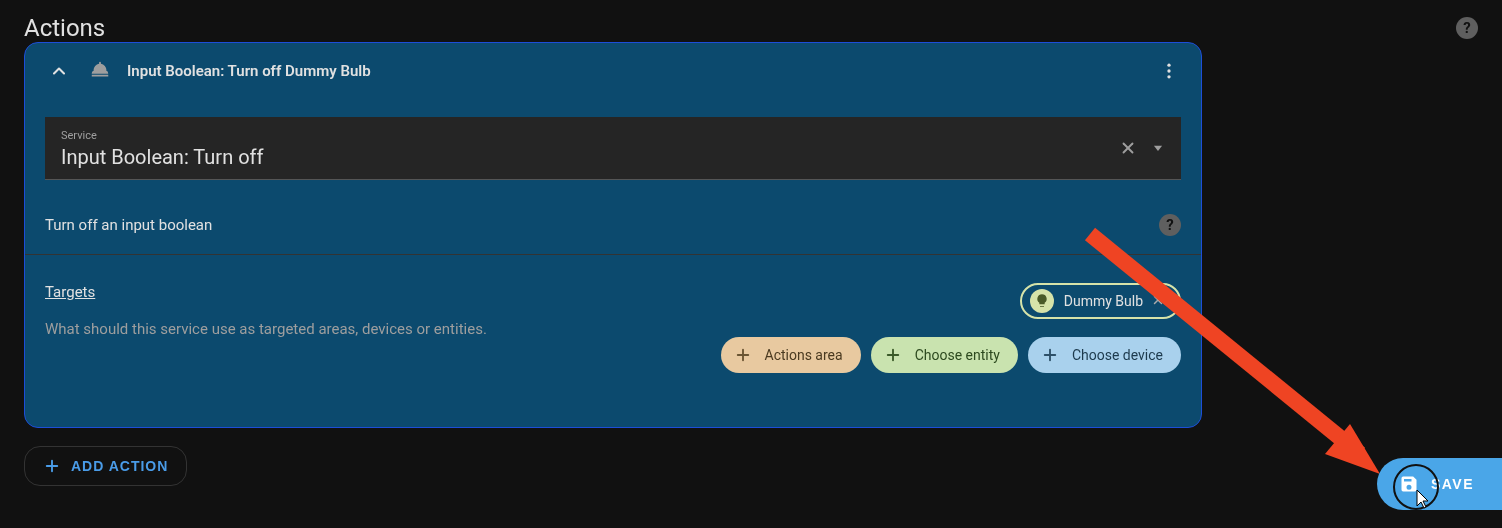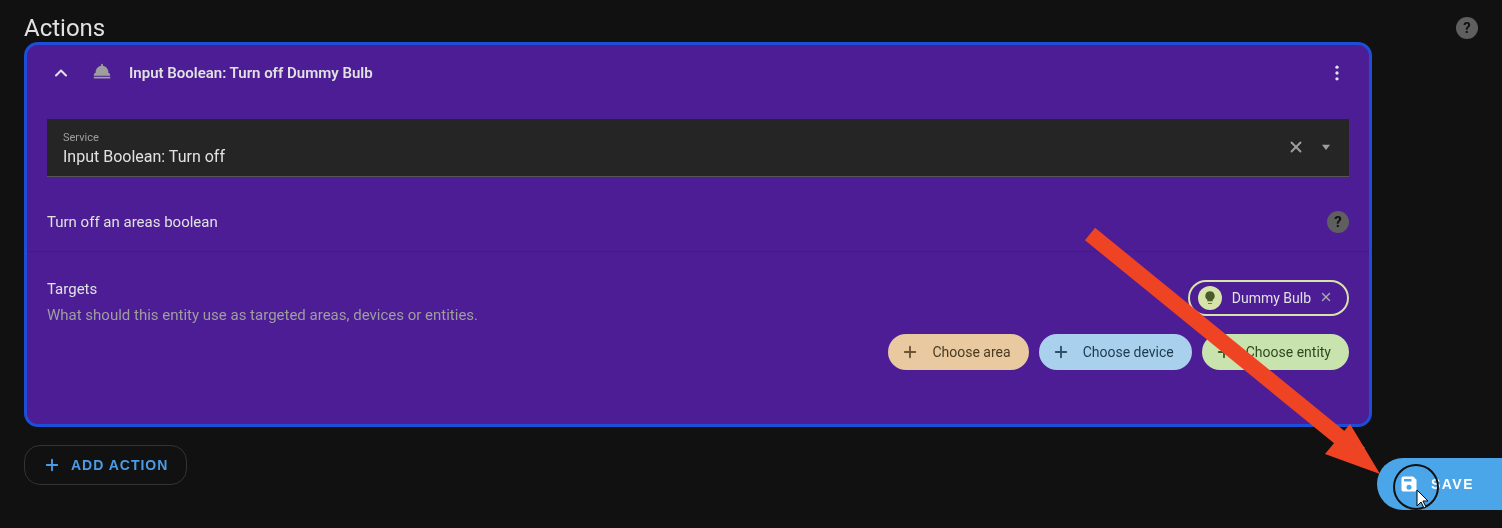--- a/index.html
+++ b/index.html
@@ -32,24 +32,24 @@
     border-radius: 50%;
     color: #111;
     font-weight: 700;
     font-size: 15px;
     display: inline-flex;
     align-items: center;
     justify-content: center;
     cursor: pointer;
   }
   .card {
-    border: 3px solid #1d4ed8;
+    border: 1px solid #1d4ed8;
     border-radius: 14px;
-    background: #4c1d95;
-    width: 1348px;
+    background: #0c4a6e;
+    width: 1178px;
     overflow: hidden;
   }
   .card-header {
     display: flex;
     align-items: center;
     padding: 14px 18px 20px 20px;
     justify-content: space-between;
   }
   .card-header-left {
     display: flex;
@@ -79,21 +79,21 @@
     display: flex;
     align-items: center;
     justify-content: space-between;
   }
   .service-text .label {
     font-size: 11px;
     color: #9e9e9e;
     margin-bottom: 3px;
   }
   .service-text .value {
-    font-size: 16px;
+    font-size: 20px;
     color: #e1e1e1;
   }
   .service-actions {
     display: flex;
     align-items: center;
     gap: 14px;
   }
   .x-icon, .dropdown-icon {
     color: #9e9e9e;
     cursor: pointer;
@@ -113,21 +113,22 @@
     display: flex;
     padding: 28px 20px 54px 20px;
     gap: 16px;
   }
   .targets-left {
     width: 595px;
   }
   .targets-title {
     font-size: 15px;
     color: #e1e1e1;
-    margin-bottom: 8px;
+    margin-bottom: 19px;
+    text-decoration: underline;
   }
   .targets-desc {
     font-size: 15px;
     color: #9e9e9e;
   }
   .targets-right {
     flex: 1;
     display: flex;
     flex-direction: column;
     gap: 18px;
@@ -278,28 +279,28 @@
         </span>
         <span class="dropdown-icon">
           <svg width="14" height="14" viewBox="0 0 24 24" fill="#9e9e9e">
               <polygon points="5,8 19,8 12,17"></polygon>
             </svg>
         </span>
       </div>
     </div>
 
     <div class="desc-row">
-      <span class="desc-text">Turn off an areas boolean</span>
+      <span class="desc-text">Turn off an input boolean</span>
       <span class="help-circle">?</span>
     </div>
 
     <div class="targets-row">
       <div class="targets-left">
         <div class="targets-title">Targets</div>
-        <div class="targets-desc">What should this entity use as targeted areas, devices or entities.</div>
+        <div class="targets-desc">What should this service use as targeted areas, devices or entities.</div>
       </div>
       <div class="targets-right">
         <div class="chip-row">
           <div class="chip chip-entity-selected">
             <span class="chip-icon">
               <svg width="16" height="16" viewBox="0 0 24 24" fill="#4a5a28">
                   <path d="M9 21h6v-1H9v1zm3-19a7 7 0 0 0-4 12.74V17h8v-2.26A7 7 0 0 0 12 2z"></path>
                 </svg>
             </span>
             <span class="chip-text">Dummy Bulb</span>
@@ -312,39 +313,39 @@
           </div>
         </div>
         <div class="chip-row">
           <div class="chip chip-area">
             <span class="chip-icon">
               <svg class="plus-svg" viewBox="0 0 24 24" fill="none" stroke="#6a5432" stroke-width="2.5" stroke-linecap="round">
                   <line x1="12" y1="5" x2="12" y2="19"></line>
                   <line x1="5" y1="12" x2="19" y2="12"></line>
                 </svg>
             </span>
-            <span class="chip-text">Choose area</span>
+            <span class="chip-text">Actions area</span>
+          </div>
+          <div class="chip chip-entity">
+            <span class="chip-icon">
+              <svg class="plus-svg" viewBox="0 0 24 24" fill="none" stroke="#3a5a28" stroke-width="2.5" stroke-linecap="round">
+                  <line x1="12" y1="5" x2="12" y2="19"></line>
+                  <line x1="5" y1="12" x2="19" y2="12"></line>
+                </svg>
+            </span>
+            <span class="chip-text">Choose entity</span>
           </div>
           <div class="chip chip-device">
             <span class="chip-icon">
               <svg class="plus-svg" viewBox="0 0 24 24" fill="none" stroke="#2d5068" stroke-width="2.5" stroke-linecap="round">
                   <line x1="12" y1="5" x2="12" y2="19"></line>
                   <line x1="5" y1="12" x2="19" y2="12"></line>
                 </svg>
             </span>
             <span class="chip-text">Choose device</span>
-          </div>
-          <div class="chip chip-entity">
-            <span class="chip-icon">
-              <svg class="plus-svg" viewBox="0 0 24 24" fill="none" stroke="#3a5a28" stroke-width="2.5" stroke-linecap="round">
-                  <line x1="12" y1="5" x2="12" y2="19"></line>
-                  <line x1="5" y1="12" x2="19" y2="12"></line>
-                </svg>
-            </span>
-            <span class="chip-text">Choose entity</span>
           </div>
         </div>
       </div>
     </div>
 
   </div>
 
   <button class="add-action">
     <svg width="18" height="18" viewBox="0 0 24 24" fill="none" stroke-width="2.5" stroke-linecap="round">
         <line x1="12" y1="5" x2="12" y2="19"></line>

